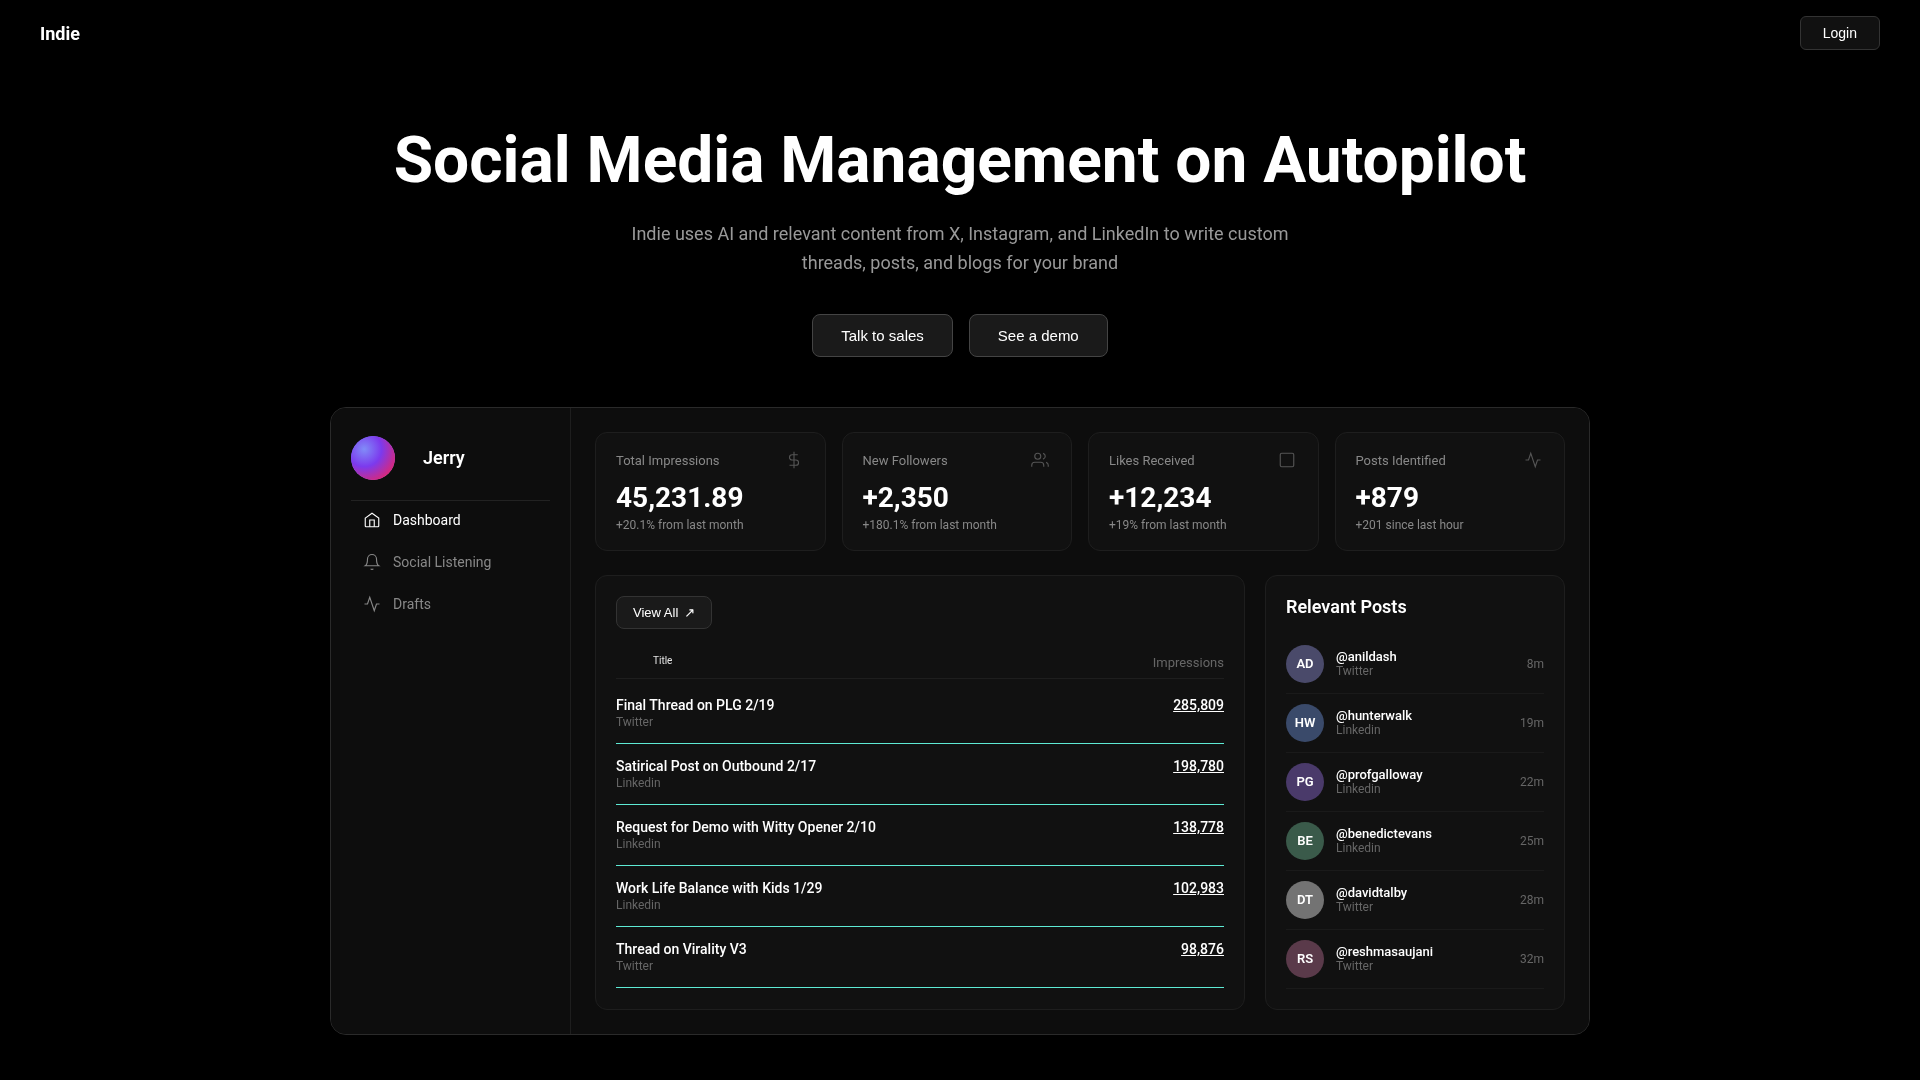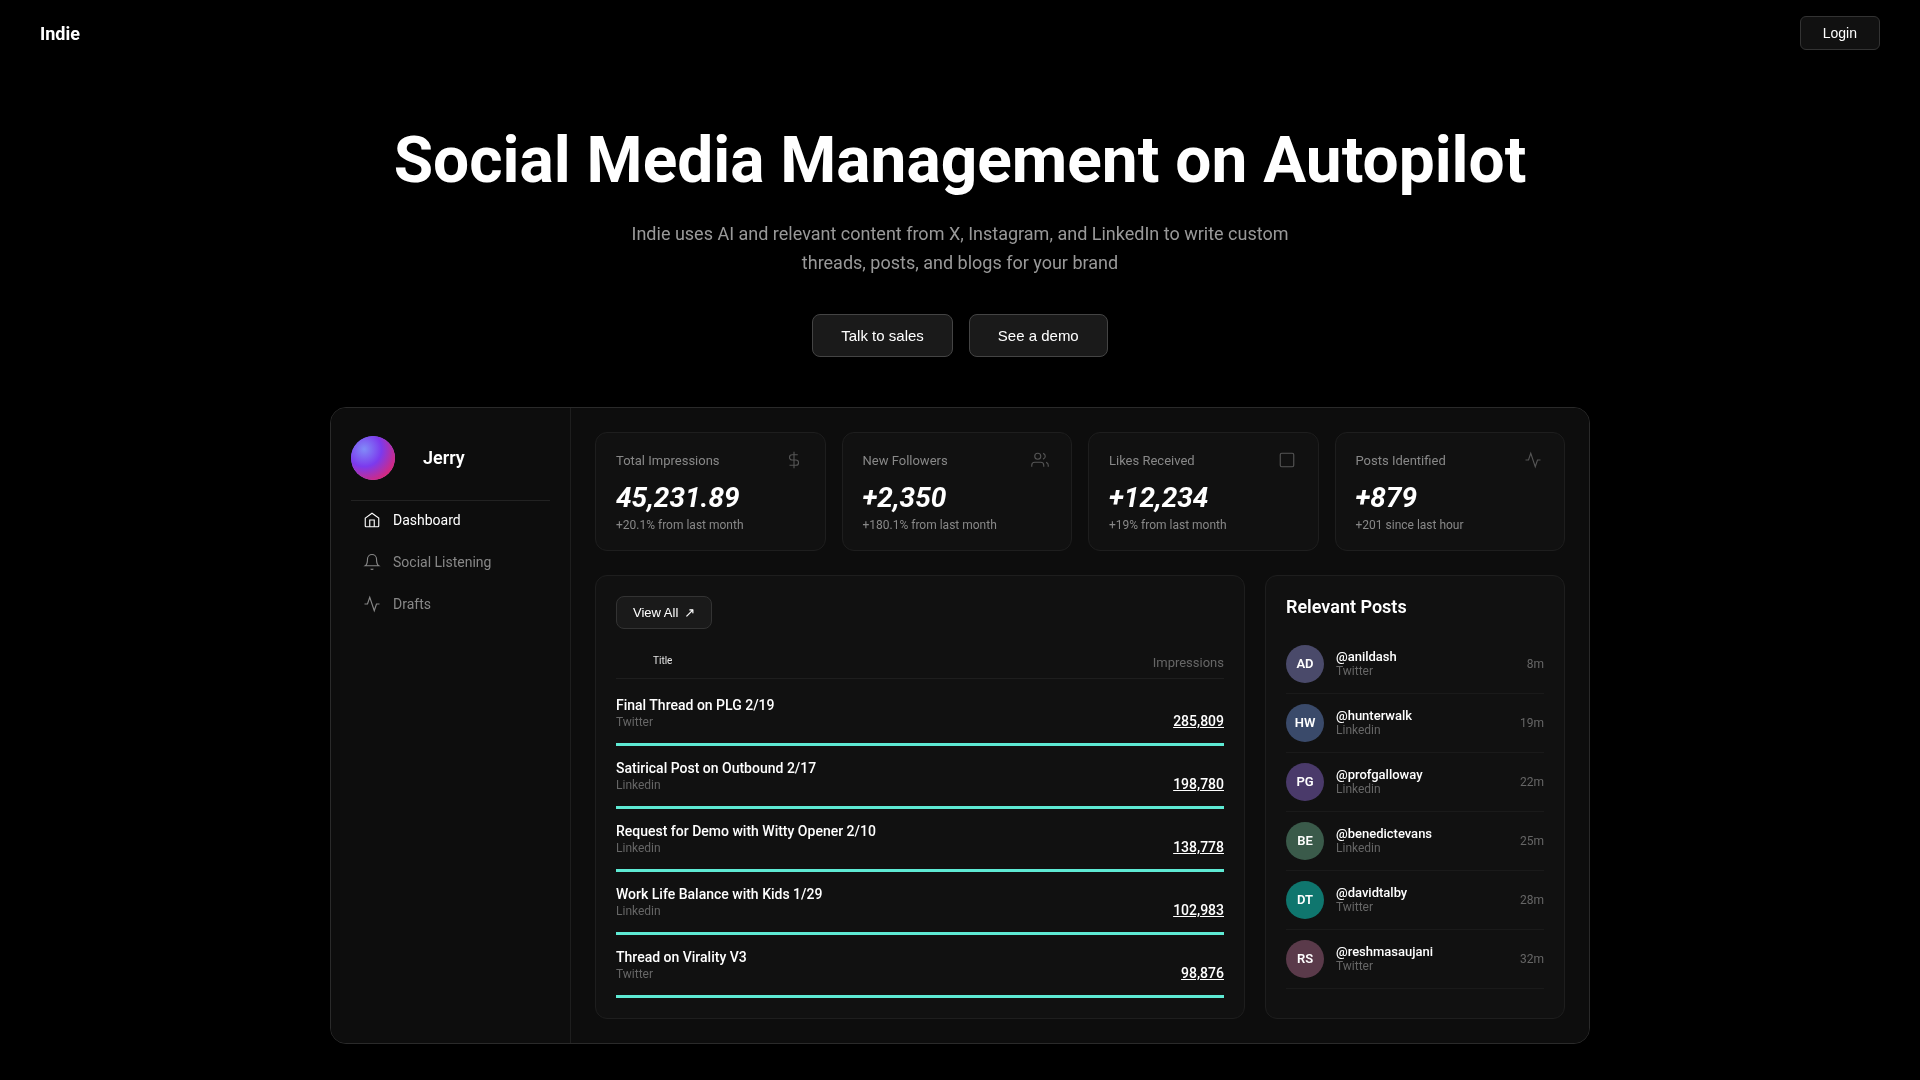--- a/index.html
+++ b/index.html
@@ -186,21 +186,20 @@
       width: 20px;
       height: 20px;
       color: #555;
     }
     .stat-icon svg { width: 18px; height: 18px; stroke: currentColor; fill: none; stroke-width: 1.5; }
     .stat-value {
       font-size: 28px;
       font-weight: 700;
       color: #fff;
       margin-bottom: 4px;
-      font-style: italic;
     }
     .stat-change {
       font-size: 12px;
       color: #888;
     }
 
     
     .lower-section {
       display: flex;
       gap: 20px;
@@ -258,23 +257,23 @@
       margin-left: 37px;
     }
     .table-col-impressions {
       font-size: 13px;
       color: #666;
     }
 
     .table-row {
       display: flex;
       justify-content: space-between;
-      align-items: flex-end;
+      align-items: flex-start;
       padding: 14px 0;
-      border-bottom: 3px solid #5eead4;
+      border-bottom: 1px solid #5eead4;
       gap: 12px;
     }
     .row-title {
       font-size: 14px;
       color: #fff;
       font-weight: 500;
     }
     .row-platform {
       font-size: 12px;
       color: #666;
@@ -528,21 +527,21 @@
   </div>
               <div class="relevant-item">
     <div class="rel-avatar" style="background:#3a5a4a">BE</div>
     <div class="rel-info">
       <div class="rel-name">@benedictevans</div>
       <div class="rel-platform">Linkedin</div>
     </div>
     <div class="rel-time">25m</div>
   </div>
               <div class="relevant-item">
-    <div class="rel-avatar" style="background:#0f766e">DT</div>
+    <div class="rel-avatar" style="background:#737373">DT</div>
     <div class="rel-info">
       <div class="rel-name">@davidtalby</div>
       <div class="rel-platform">Twitter</div>
     </div>
     <div class="rel-time">28m</div>
   </div>
               <div class="relevant-item">
     <div class="rel-avatar" style="background:#5a3a4a">RS</div>
     <div class="rel-info">
       <div class="rel-name">@reshmasaujani</div>

